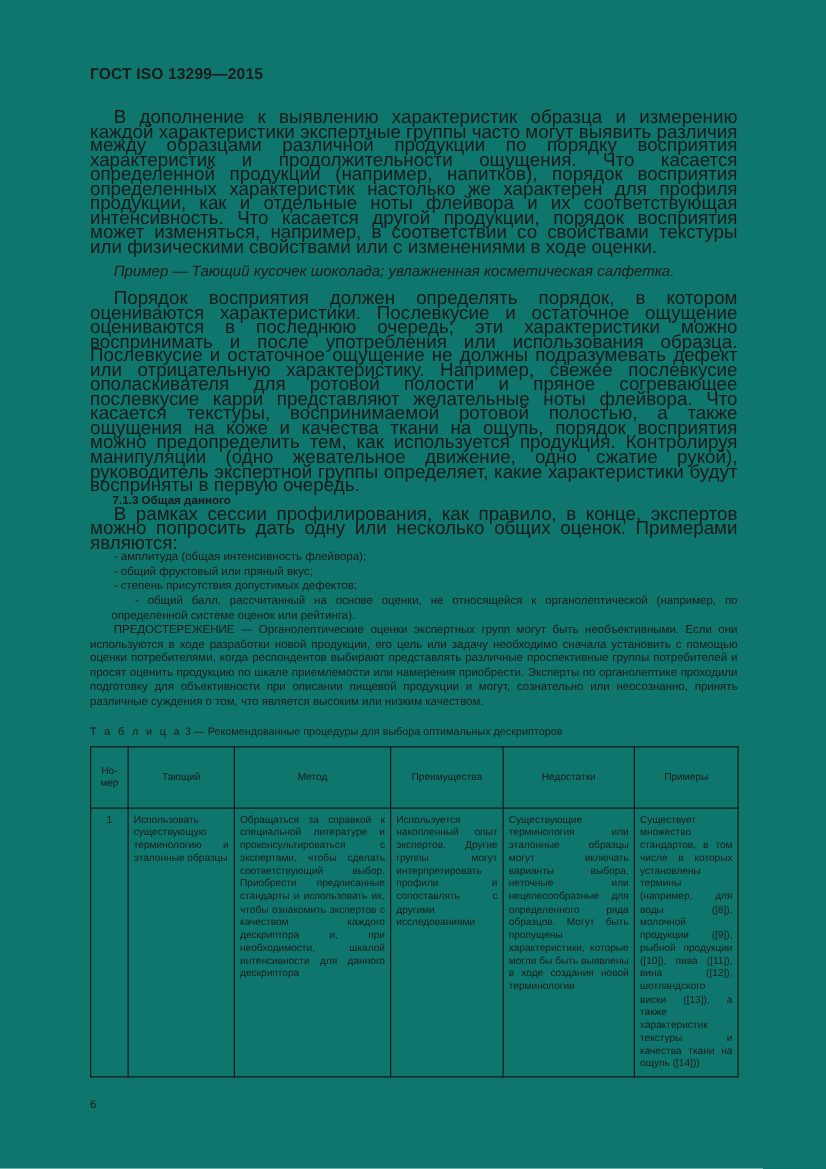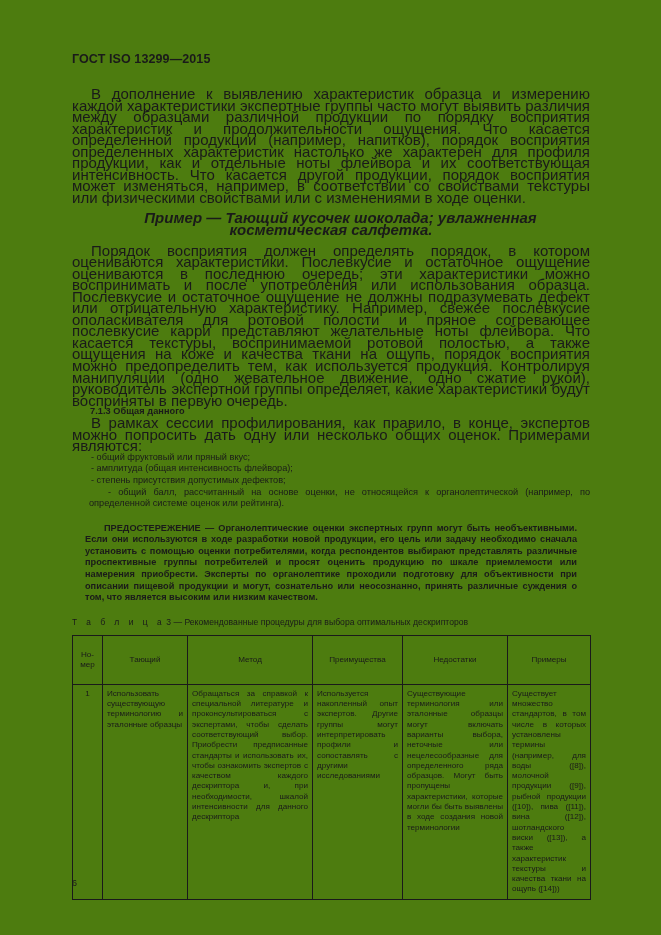--- a/index.html
+++ b/index.html
@@ -8,21 +8,21 @@
     background: #ffffff;
   }
   body {
     font-family: "Liberation Sans", sans-serif;
     color: #1a1a1a;
   }
   .page {
     position: relative;
     width: 661px;
     height: 935px;
-    background: #4d7c0f;
+    background: #0f766e;
     box-sizing: border-box;
     overflow: hidden;
   }
 
   
   .doc-header {
     position: absolute;
     left: 72px;
     top: 52px;
     font-size: 12.5px;
@@ -49,27 +49,26 @@
   p.body {
     font-size: 15px;
     line-height: 11.55px;
     margin: 0;
     text-align: justify;
     text-indent: 19px;
     letter-spacing: 0.01px;
   }
 
   p.example {
-    font-size: 15px;
+    font-size: 12px;
     line-height: 11.55px;
     margin: 9px 0 9px 0;
     font-style: italic;
-    font-weight: bold;
-    text-indent: 19px;
-    text-align: center;
+    font-weight: normal;
+    text-indent: 19px;
   }
 
   ul.dash-list {
     list-style: none;
     margin: 0;
     padding: 0;
   }
   ul.dash-list li {
     font-size: 9.2px;
     line-height: 11.55px;
@@ -79,35 +78,34 @@
   }
   ul.dash-list li.wrap {
     padding-left: 0;
     text-indent: 19px;
     margin-left: 17px;
   }
 
   p.warning {
     font-size: 9.2px;
     line-height: 11.6px;
-    margin: 13px;
-    text-align: justify;
-    text-indent: 19px;
-    font-weight: bold;
+    margin: 0;
+    text-align: justify;
+    text-indent: 19px;
+    font-weight: normal;
   }
 
   
   .table-caption {
     font-size: 8.6px;
     margin: 12px 0 7px 0;
     letter-spacing: 0.02px;
   }
   .table-caption .sp {
     letter-spacing: 1.9px;
-    font-family: Liberation Mono, monospace;
   }
 
   table.proc {
     border-collapse: collapse;
     width: 518px;
     table-layout: fixed;
     font-size: 8.1px;
   }
   table.proc th,
   table.proc td {
@@ -165,22 +163,22 @@
 
     <p class="example">Пример — Тающий кусочек шоколада; увлажненная косметическая салфетка.</p>
 
     <p class="body">Порядок восприятия должен определять порядок, в котором оцениваются характеристики. Послевкусие и остаточное ощущение оцениваются в последнюю очередь; эти характеристики можно воспринимать и после употребления или использования образца. Послевкусие и остаточное ощущение не должны подразумевать дефект или отрицательную характеристику. Например, свежее послевкусие ополаскивателя для ротовой полости и пряное согревающее послевкусие карри представляют желательные ноты флейвора. Что касается текстуры, воспринимаемой ротовой полостью, а также ощущения на коже и качества ткани на ощупь, порядок восприятия можно предопределить тем, как используется продукция. Контролируя манипуляции (одно жевательное движение, одно сжатие рукой), руководитель экспертной группы определяет, какие характеристики будут восприняты в первую очередь.</p>
 
     <div class="h-sub" style="margin-top:0;">7.1.3 Общая данного</div>
 
     <p class="body">В рамках сессии профилирования, как правило, в конце, экспертов можно попросить дать одну или несколько общих оценок. Примерами являются:</p>
 
     <ul class="dash-list">
+      <li>- амплитуда (общая интенсивность флейвора);</li>
       <li>- общий фруктовый или пряный вкус;</li>
-      <li>- амплитуда (общая интенсивность флейвора);</li>
       <li>- степень присутствия допустимых дефектов;</li>
       <li class="wrap">- общий балл, рассчитанный на основе оценки, не относящейся к органолептической (например, по определенной системе оценок или рейтинга).</li>
     </ul>
 
     <p class="warning">ПРЕДОСТЕРЕЖЕНИЕ — Органолептические оценки экспертных групп могут быть необъективными. Если они используются в ходе разработки новой продукции, его цель или задачу необходимо сначала установить с помощью оценки потребителями, когда респондентов выбирают представлять различные проспективные группы потребителей и просят оценить продукцию по шкале приемлемости или намерения приобрести. Эксперты по органолептике проходили подготовку для объективности при описании пищевой продукции и могут, сознательно или неосознанно, принять различные суждения о том, что является высоким или низким качеством.</p>
 
     <div class="table-caption">
       <span class="sp">Т а б л и ц а</span>
       <span>3</span>
       <span>— Рекомендованные процедуры для выбора оптимальных дескрипторов</span>

